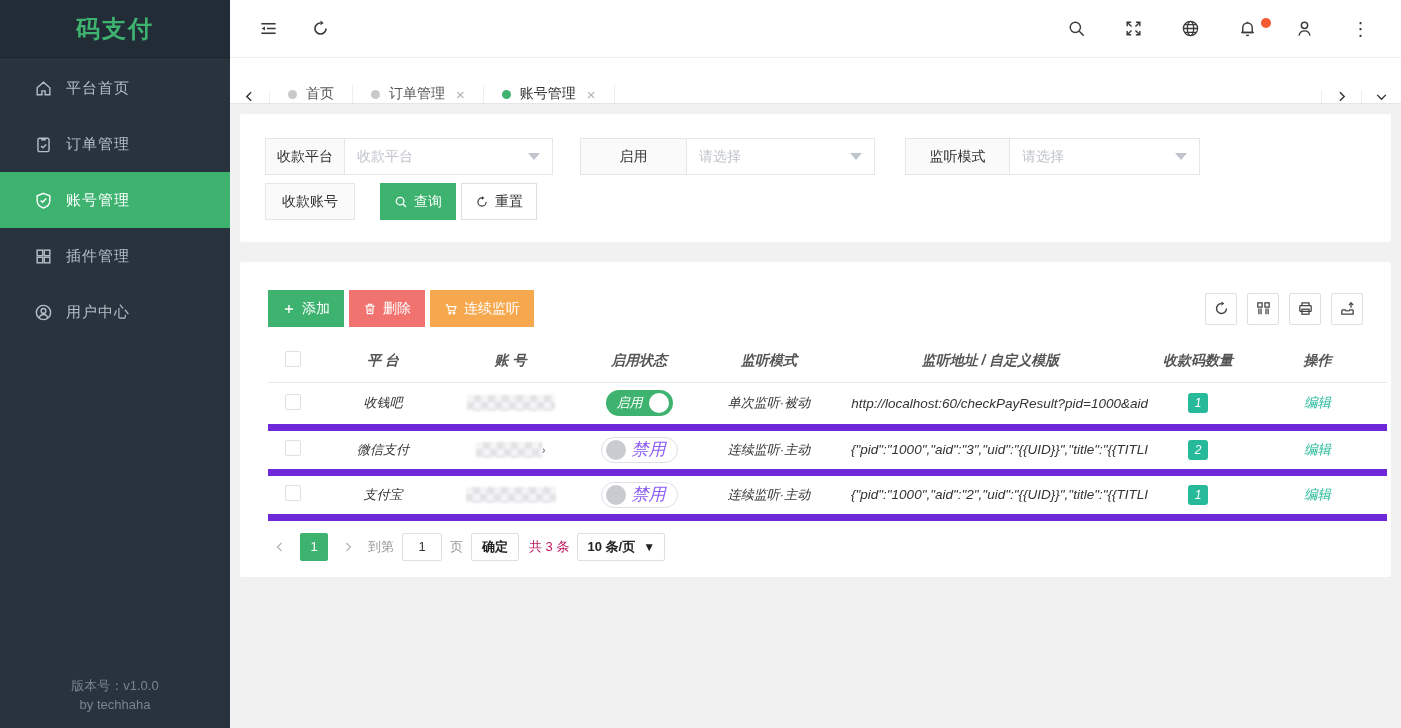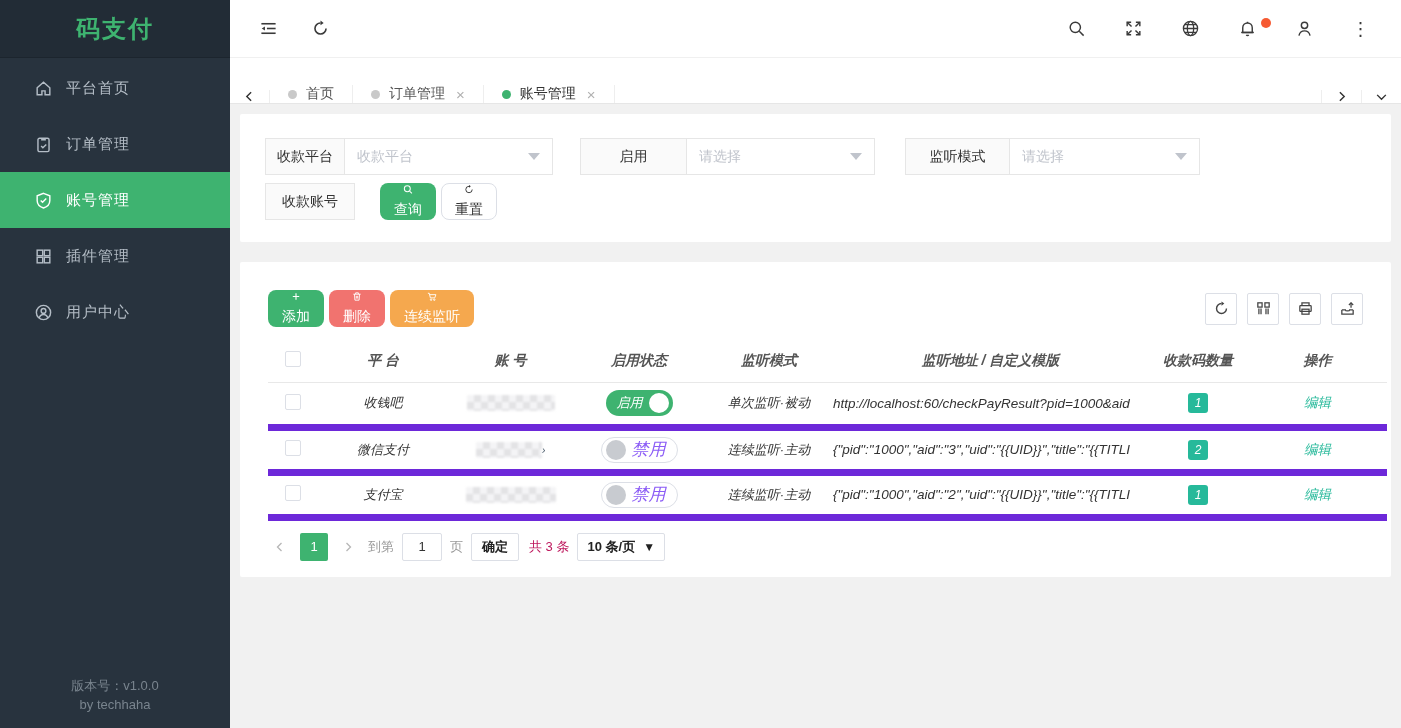--- a/index.html
+++ b/index.html
@@ -49,21 +49,21 @@
   .f-row { display:flex; align-items:center; margin-bottom:8px; }
   .f-group { display:flex; align-items:stretch; height:37px; }
   .f-label { display:flex; align-items:center; justify-content:center; background:#fafafa; border:1px solid #e6e6e6;
              padding:0 15px; font-size:14px; color:#333; white-space:nowrap; }
   .f-field { display:flex; align-items:center; justify-content:space-between; border:1px solid #e6e6e6; border-left:none;
              background:#fff; padding:0 12px; color:#c0c4cc; font-size:14px; }
   .f-caret { width:0; height:0; border-left:6px solid transparent; border-right:6px solid transparent; border-top:7px solid #c0c4cc; margin-left:8px; }
   .f-input { border:1px solid #e6e6e6; border-left:none; width:198px; padding:0 12px; font-size:14px; color:#333; outline:none; font-family:inherit; }
   .f-input::placeholder { color:#c0c4cc; }
   .btn { display:inline-flex; align-items:center; justify-content:center; gap:6px; height:37px; padding:0 13px;
-         border-radius:8px; font-size:14px; cursor:pointer; border:1px solid transparent; white-space:nowrap;flex-direction:column; }
+         border-radius:0; font-size:14px; cursor:pointer; border:1px solid transparent; white-space:nowrap; }
   .btn svg { width:14px; height:14px; }
   .btn-green { background:#3eb370; color:#fff; }
   .btn-plain { background:#fff; color:#333; border-color:#dcdfe6; }
   .btn-red { background:#f1736f; color:#fff; }
   .btn-orange { background:#f5a84e; color:#fff; }
   .ml5 { margin-left:5px; }
 
   
   .table-card { padding:28px 28px 16px 28px; }
   .t-toolbar { display:flex; align-items:center; margin-bottom:13px; }
@@ -83,21 +83,21 @@
 
   .toggle { display:inline-flex; align-items:center; height:26px; border-radius:13px; padding:0 4px; cursor:pointer; }
   .toggle .tk { width:20px; height:20px; border-radius:50%; }
   .toggle.on { background:#3eb370; }
   .toggle.on .tl { color:#fff; font-size:13px; padding:0 6px 0 7px; }
   .toggle.on .tk { background:#fff; }
   .toggle.off { background:#fff; border:1px solid #dcdfe6; }
   .toggle.off .tk { background:#c8cbd0; }
   .toggle.off .tl { color:#8b5cf6; font-size:17px; padding:0 7px 0 6px; }
 
-  .addr { display:block; text-align:left; white-space:nowrap; overflow:hidden; font-size:13.5px; color:#333; }
+  .addr { display:block; text-align:right; white-space:nowrap; overflow:hidden; font-size:13.5px; color:#333; }
   .badge { display:inline-block; min-width:20px; height:20px; line-height:20px; background:#26b99a; color:#fff;
            font-size:12px; border-radius:3px; padding:0 3px; }
   .link-edit { color:#26b99a; font-size:13.5px; cursor:pointer; }
 
   
   .pager { display:flex; align-items:center; margin-top:12px; gap:8px; font-size:13px; color:#666; }
   .pg-arrow { width:24px; height:28px; display:flex; align-items:center; justify-content:center; color:#b6b6b6; cursor:pointer; }
   .pg-arrow svg { width:12px; height:12px; }
   .pg-num { width:28px; height:28px; background:#3eb370; color:#fff; border-radius:2px; display:flex; align-items:center;
             justify-content:center; font-size:13px; cursor:pointer; }

